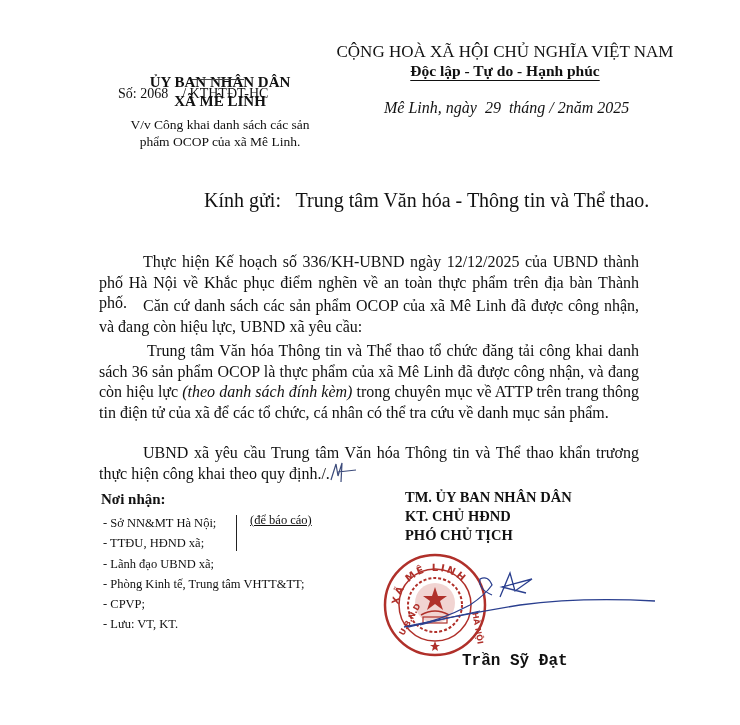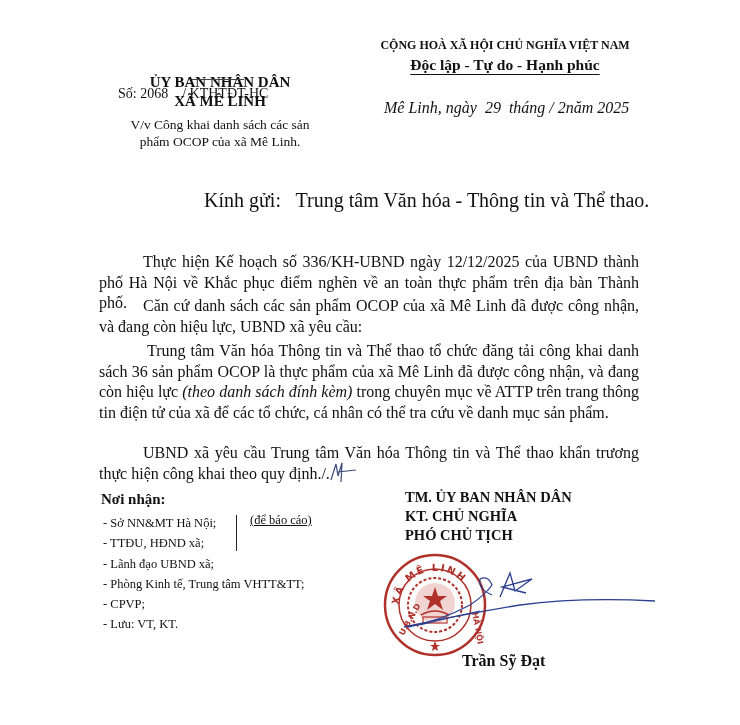--- a/index.html
+++ b/index.html
@@ -9,21 +9,21 @@
     }
     .abs { position: absolute; }
     .center { text-align: center; }
     .underline-bar { position: absolute; height: 1px; background: #333; }
 
     #left-header { left: 95px; top: 36px; width: 250px; }
     #left-header .org1 { font-size: 15px; font-weight: bold; line-height: 19px; margin-top: 37px; }
     #left-header .org2 { font-size: 15px; font-weight: bold; line-height: 19px; }
 
     #right-header { left: 332px; top: 36px; width: 346px; }
-    #right-header .nation { font-size: 12px; font-weight: bold; line-height: 19px; white-space: nowrap; }
+    #right-header .nation { font-size: 17px; font-weight: normal; line-height: 19px; white-space: nowrap; margin-top: 6px; }
     #right-header .motto { font-size: 15.5px; font-weight: bold; line-height: 19px; text-decoration: underline; text-underline-offset: 4px; }
 
     #docnum { left: 118px; top: 86px; font-size: 14px; white-space: pre; text-align: right; }
     #subject { left: 95px; top: 116px; width: 250px; font-size: 13.5px; line-height: 17px; text-align: center; }
 
     #dateline { left: 384px; top: 99px; font-size: 16px; font-style: italic; white-space: pre; }
 
     #recipient-line { left: 204px; top: 189px; font-size: 20px; white-space: pre; }
 
     .para { position: absolute; left: 99px; width: 540px; font-size: 16px; line-height: 20.5px; text-align: justify; }
@@ -33,21 +33,21 @@
     #p2 { top: 296px; }
     #p3 { top: 341px; }
     #p4 { top: 443px; }
 
     #noi-nhan { left: 101px; top: 491px; font-size: 15px; font-weight: bold; }
     #recv-list { left: 103px; top: 513px; font-size: 12.5px; line-height: 20.3px; }
     #recv-bracket { left: 236px; top: 515px; width: 1px; height: 36px; background: #222; }
     #recv-note { left: 250px; top: 513px; font-size: 12.5px; text-decoration: underline; }
 
     #sign-block { left: 405px; top: 488px; width: 270px; font-size: 14.5px; font-weight: bold; line-height: 19px; }
-    #signer { left: 462px; top: 652px; font-size: 16px; font-weight: bold; }
+    #signer { left: 462px; top: 652px; font-size: 16px; font-weight: bold; font-family: Liberation Mono, monospace; }
 
     #stamp { left: 383px; top: 553px; width: 104px; height: 104px; }
     #signature { left: 400px; top: 565px; width: 260px; height: 70px; }
     #inline-sig { left: 328px; top: 460px; width: 30px; height: 24px; }
   </style>
 </head>
 <body>
 
 <div id="left-header" class="abs center">
   <div class="org1">ỦY BAN NHÂN DÂN</div>
@@ -86,21 +86,21 @@
   <div>- Lãnh đạo UBND xã;</div>
   <div>- Phòng Kinh tế, Trung tâm VHTT&amp;TT;</div>
   <div>- CPVP;</div>
   <div>- Lưu: VT, KT.</div>
 </div>
 <div id="recv-bracket" class="abs"></div>
 <div id="recv-note" class="abs">(để báo cáo)</div>
 
 <div id="sign-block" class="abs">
   <div>TM. ỦY BAN NHÂN DÂN</div>
-  <div>KT. CHỦ NGHĨA</div>
+  <div>KT. CHỦ HĐND</div>
   <div>PHÓ CHỦ TỊCH</div>
 </div>
 
 <svg id="stamp" class="abs" viewBox="0 0 104 104">
   <defs>
     <path id="arcTop" d="M16 60 A37 37 0 0 1 88 44"></path>
     <path id="arcRight" d="M82 44 A34 34 0 0 1 82 78"></path>
   </defs>
   <circle cx="52" cy="52" r="50" fill="none" stroke="#b0302a" stroke-width="2.5"></circle>
   <circle cx="52" cy="52" r="36" fill="none" stroke="#b0302a" stroke-width="1.5"></circle>

